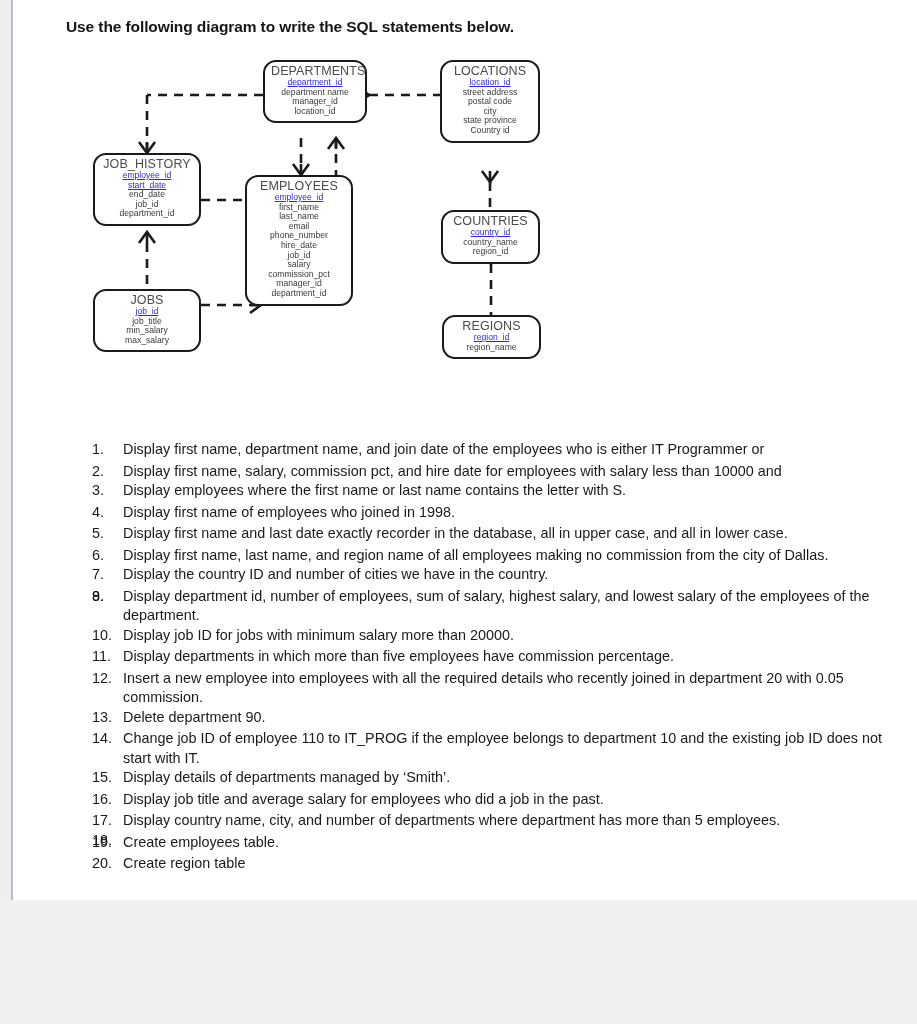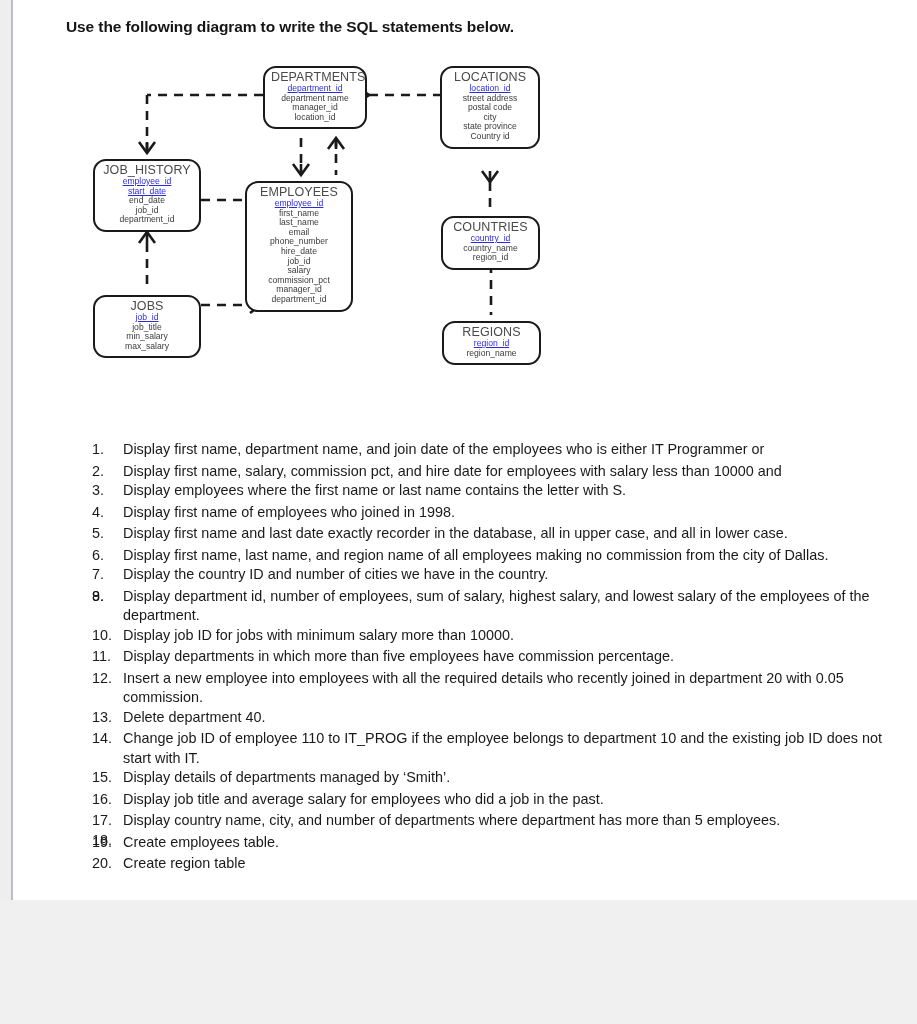--- a/index.html
+++ b/index.html
@@ -56,21 +56,20 @@
   #diagram svg { position: absolute; left: 0; top: 0; }
 
   .ent {
     position: absolute;
     background: #ffffff;
     border: 2.6px solid #1a1a1a;
     border-radius: 13px;
     text-align: center;
     padding: 3px 6px 5px 6px;
     z-index: 5;
-    margin-top: 6px;
   }
   .ent .ent-title {
     font-family: "Liberation Sans", sans-serif;
     font-size: 12.5px;
     color: #4a4a4a;
     line-height: 13px;
     letter-spacing: 0.1px;
     white-space: nowrap;
   }
   .ent .attr {
@@ -251,24 +250,24 @@
     <ol id="qlist">
       <li><span class="num">1.</span><span>Display first name, department name, and join date of the employees who is either IT Programmer or</span></li>
       <li class="tight"><span class="num">2.</span><span>Display first name, salary, commission pct, and hire date for employees with salary less than 10000 and</span></li>
       <li><span class="num">3.</span><span>Display employees where the first name or last name contains the letter with S.</span></li>
       <li><span class="num">4.</span><span>Display first name of employees who joined in 1998.</span></li>
       <li><span class="num">5.</span><span>Display first name and last date exactly recorder in the database, all in upper case, and all in lower case.</span></li>
       <li class="tight"><span class="num">6.</span><span>Display first name, last name, and region name of all employees making no commission from the city of Dallas.</span></li>
       <li><span class="num">7.</span><span>Display the country ID and number of cities we have in the country.</span></li>
       <li><span class="num">8.</span></li>
       <li class="tight"><span class="num">9.</span><span>Display department id, number of employees, sum of salary, highest salary, and lowest salary of the employees of the department.</span></li>
-      <li><span class="num">10.</span><span>Display job ID for jobs with minimum salary more than 10000.</span></li>
+      <li><span class="num">10.</span><span>Display job ID for jobs with minimum salary more than 20000.</span></li>
       <li><span class="num">11.</span><span>Display departments in which more than five employees have commission percentage.</span></li>
       <li class="tight"><span class="num">12.</span><span>Insert a new employee into employees with all the required details who recently joined in department 20 with 0.05 commission.</span></li>
-      <li><span class="num">13.</span><span>Delete department 40.</span></li>
+      <li><span class="num">13.</span><span>Delete department 90.</span></li>
       <li class="tight"><span class="num">14.</span><span>Change job ID of employee 110 to IT_PROG if the employee belongs to department 10 and the existing job ID does not start with IT.</span></li>
       <li><span class="num">15.</span><span>Display details of departments managed by ‘Smith’.</span></li>
       <li><span class="num">16.</span><span>Display job title and average salary for employees who did a job in the past.</span></li>
       <li class="tight"><span class="num">17.</span><span>Display country name, city, and number of departments where department has more than 5 employees.</span></li>
       <li><span class="num">18.</span></li>
       <li><span class="num">19.</span><span>Create employees table.</span></li>
       <li><span class="num">20.</span><span>Create region table</span></li>
     </ol>
 
   </div>

